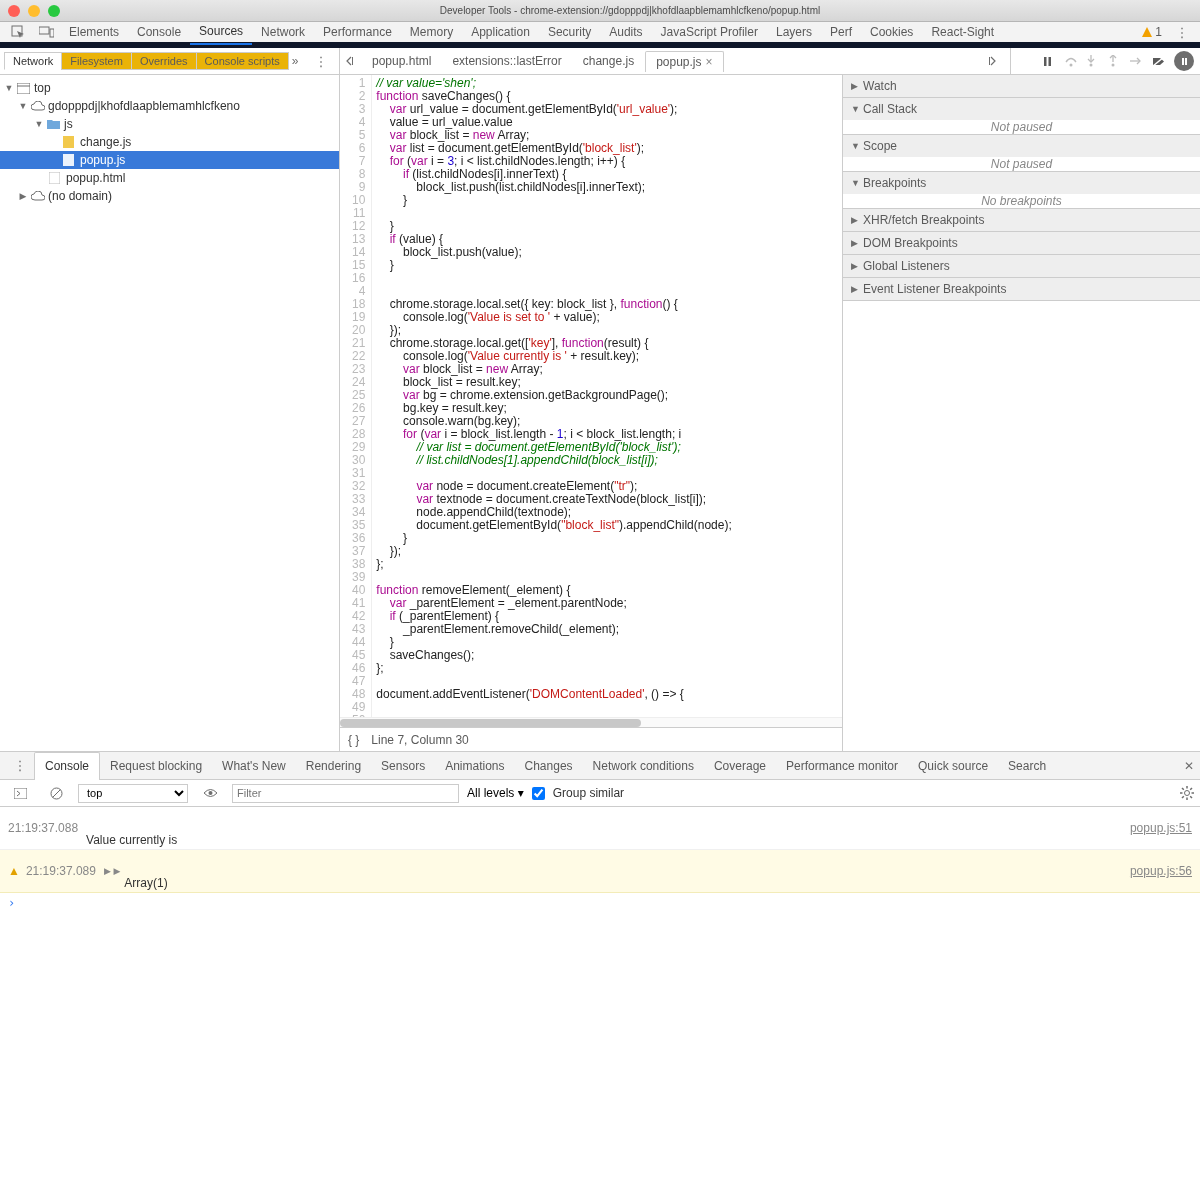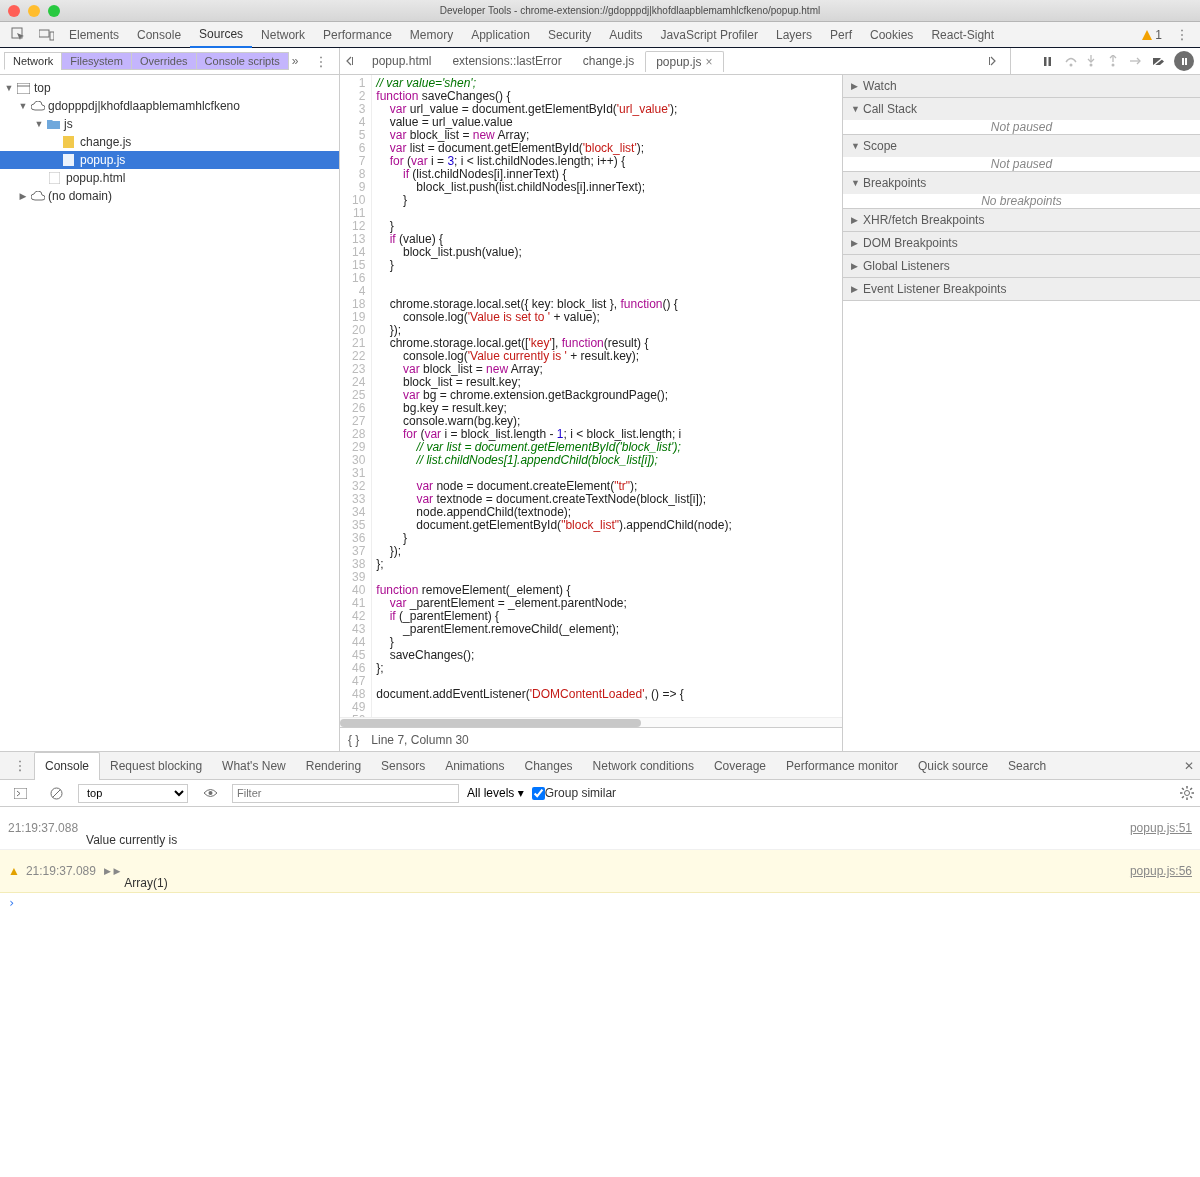--- a/index.html
+++ b/index.html
@@ -1,30 +1,30 @@
 <!DOCTYPE html>
 <html><head>
 <meta charset="utf-8">
 <style>
 * { margin:0; padding:0; box-sizing:border-box; font-family:-apple-system,"Helvetica Neue",Arial,sans-serif; font-size:12px; }
 body { width:1200px; height:1177px; background:#fff; overflow:hidden; }
 .titlebar { height:22px; background:linear-gradient(#e8e8e8,#d6d6d6); display:flex; align-items:center; padding:0 8px; border-bottom:1px solid #b5b5b5; }
 .tlight { width:12px; height:12px; border-radius:50%; margin-right:8px; }
 .red{background:#ff5f57}.yellow{background:#ffbd2e}.green{background:#28c940}
 .titlebar .title { flex:1; text-align:center; color:#4a4a4a; font-size:10px; }
-.maintabs { height:26px; background:#f3f3f3; border-bottom:1px solid #0f172a; display:flex; align-items:center; padding:0 4px; }
+.maintabs { height:26px; background:#f3f3f3; border-bottom:6px solid #0f172a; display:flex; align-items:center; padding:0 4px; }
 .mi { width:16px; height:16px; margin:0 6px; display:inline-flex; align-items:center; justify-content:center; color:#6e6e6e; font-size:13px; }
 .maintabs .tab { padding:0 9px; height:26px; display:flex; align-items:center; color:#5a5a5a; cursor:default; }
 .maintabs .tab.active { color:#333; border-bottom:2px solid #1a73e8; }
 .maintabs .spacer { flex:1; }
 .warnbadge { display:inline-flex; align-items:center; color:#5a5a5a; margin-right:6px; }
 .warnbadge svg { margin-right:2px; }
 .subtabs { height:27px; border-bottom:1px solid #ccc; display:flex; align-items:stretch; }
 .subtabs .left { width:340px; display:flex; align-items:center; padding:0 4px; border-right:1px solid #ccc; }
-.subtabs .stab { border:1px solid #ccc; background:#c4b5fd; padding:2px 8px; margin-right:-1px; color:#5a5a5a; font-size:11px; }
+.subtabs .stab { border:1px solid #ccc; background:#eab308; padding:2px 8px; margin-right:-1px; color:#5a5a5a; font-size:11px; }
 .subtabs .stab.active { background:#fff; border-bottom-color:#fff; color:#333; }
 .subtabs .more { margin-left:4px; color:#6e6e6e; }
 .subtabs .mid { flex:1; display:flex; align-items:center; padding:0 4px; }
 .subtabs .arrow { width:18px; text-align:center; color:#6e6e6e; }
 .subtabs .ftab { padding:3px 10px; color:#5a5a5a; border-right:1px solid transparent; }
 .subtabs .ftab.active { background:#fff; border:1px solid #ccc; border-bottom:none; border-radius:2px 2px 0 0; }
 .subtabs .ftab .close { margin-left:4px; color:#888; }
 .subtabs .right { width:190px; display:flex; align-items:center; justify-content:flex-end; padding:0 6px; gap:4px; border-left:1px solid #ccc; }
 .subtabs .right .ib { width:18px; text-align:center; color:#666; }
 .subtabs .right .ib.pc { width:20px;height:20px;border-radius:50%;background:#6e6e6e;color:#fff;display:inline-flex;align-items:center;justify-content:center;font-size:10px; }
@@ -55,21 +55,21 @@
 .drawer-tabs { height:28px; display:flex; align-items:center; padding:0 6px; border-bottom:1px solid #ccc; background:#f3f3f3; }
 .drawer-tabs .dtab { padding:0 10px; height:28px; display:flex; align-items:center; color:#5a5a5a; }
 .drawer-tabs .dtab.active { background:#fff; border:1px solid #ccc; border-bottom:none; border-radius:2px 2px 0 0; color:#333; }
 .drawer-tabs .dspacer { flex:1; }
 .drawer-tabs .dclose { color:#6e6e6e; margin-left:6px; }
 .console-tb { height:27px; display:flex; align-items:center; padding:0 6px; gap:8px; border-bottom:1px solid #ccc; }
 .console-tb select, .console-tb input { font-size:11px; border:1px solid #ccc; height:19px; padding:0 4px; background:#fff; }
 .console-tb .ctx { width:110px; }
 .console-tb .filter { width:227px; }
 .console-tb .lvl { border:none; background:none; }
-.console-tb .chk { display:flex; align-items:center; gap:0; color:#333; }
+.console-tb .chk { display:flex; align-items:center; gap:8px; color:#333; }
 .console-tb .gear { margin-left:auto; color:#6e6e6e; }
 .clog { font-family:Menlo,Consolas,monospace; font-size:11px; }
 .clog .line { display:flex; align-items:center; padding:2px 8px; border-bottom:1px solid #f0f0f0; }
 .clog .line.warn { background:#fffbe5; border-bottom-color:#f3ecb8; }
 .clog .ts { color:#888; margin-right:8px; }
 .clog .msg { flex:1; color:#333;margin-top:24px; }
 .clog .src { color:#888; text-decoration:underline; }
 .clog .wi { color:#e2a100; margin-right:6px; }
 .clog .exp { color:#888; margin-right:4px; font-size:9px; }
 .prompt { color:#367cf1; padding:3px 8px; font-family:Menlo,monospace; }

